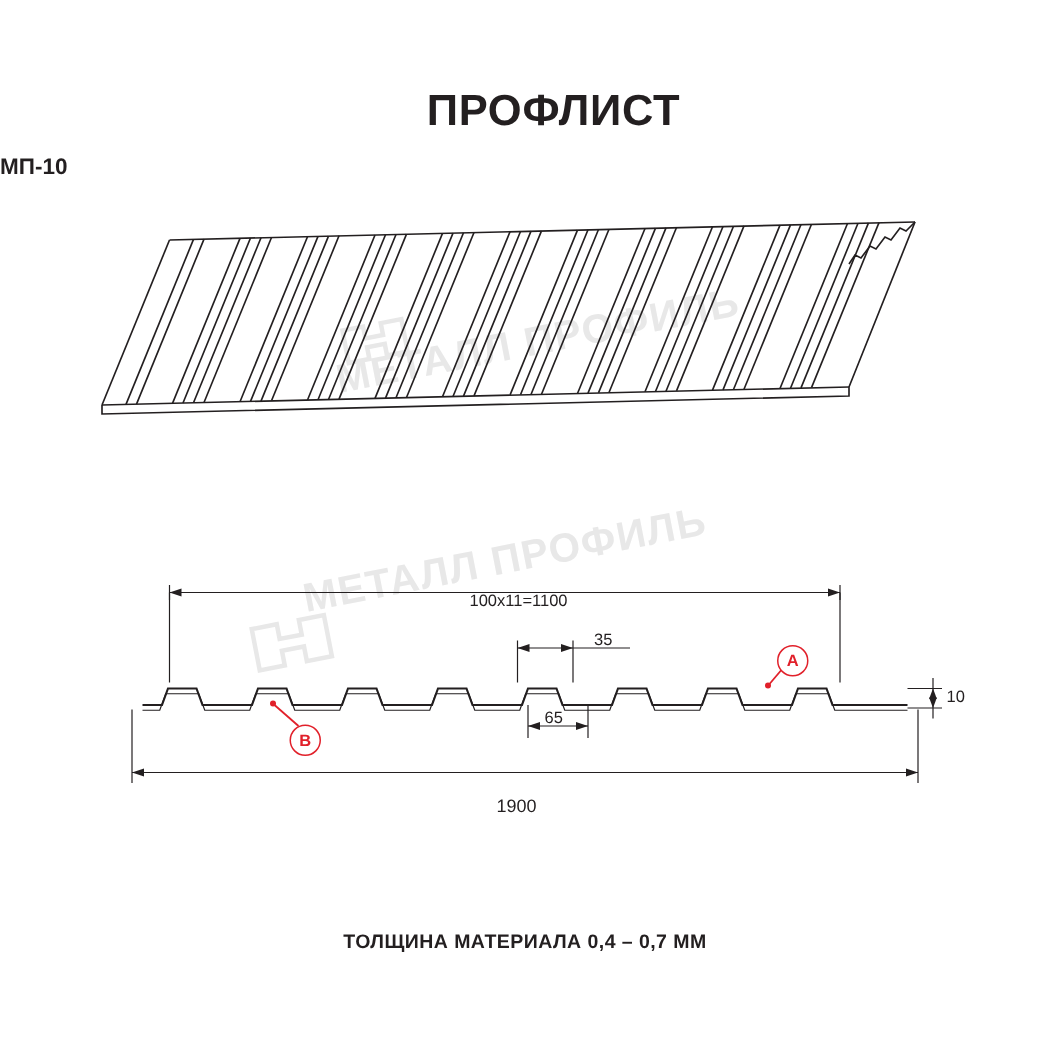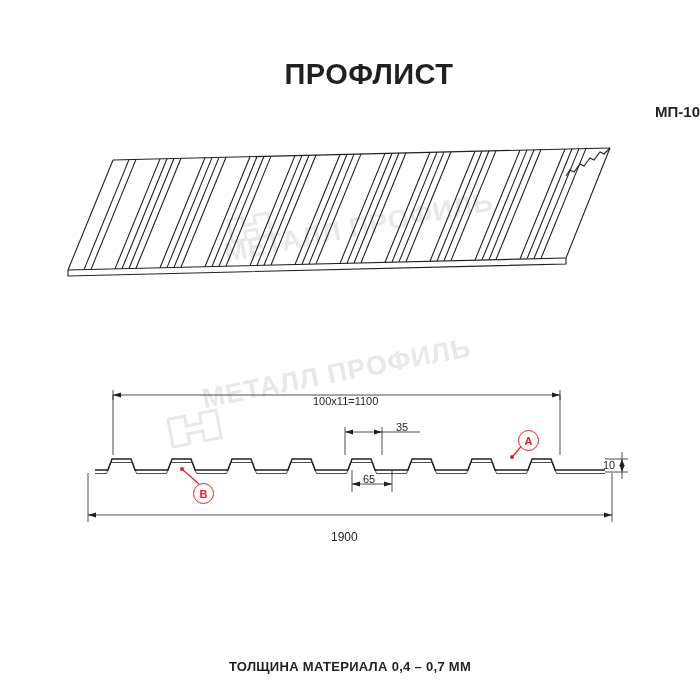--- a/index.html
+++ b/index.html
@@ -29,36 +29,35 @@
     font-weight: bold;
     letter-spacing: 0.5px;
     color: #231f20;
     margin-left: 38px;
   }
   .subtitle {
     position: absolute;
     top: 103px;
     left: 0;
     right: 0;
-    text-align: right;
+    text-align: left;
     font-size: 15px;
     font-weight: bold;
     color: #231f20;
   }
   .footnote {
     position: absolute;
     top: 620px;
     left: 0;
     right: 0;
     text-align: center;
     font-size: 13px;
     font-weight: bold;
     letter-spacing: 0.3px;
     color: #231f20;
-    margin-top: 39px;
   }
   .drawing {
     position: absolute;
     top: 0;
     left: 0;
   }
   .wm {
     position: absolute;
     pointer-events: none;
     user-select: none;
@@ -278,20 +277,20 @@
         <circle cx="512" cy="457" r="2" fill="#e1202a" stroke="none"></circle>
         <path d="M183 470 L199 484"></path>
         <circle cx="182" cy="469" r="2" fill="#e1202a" stroke="none"></circle>
       </g>
     </g>
   </svg>
 
   <div class="dim-label" style="left:313px; top:395px;">100х11=1100</div>
   <div class="dim-label" style="left:396px; top:421px;text-align:center;">35</div>
   <div class="dim-label" style="left:363px; top:473px;">65</div>
-  <div class="dim-label" style="left:603px; top:459px;">10</div>
+  <div class="dim-label" style="left:631px; top:459px;">10</div>
   <div class="dim-label" style="left:331px; top:530px; font-size:12px;">1900</div>
 
   <div class="callout" style="left:518px; top:430px;">A</div>
   <div class="callout" style="left:193px; top:483px;">B</div>
 
   <div class="footnote">ТОЛЩИНА МАТЕРИАЛА 0,4 – 0,7 ММ</div>
 </div>
 
 </body></html>

